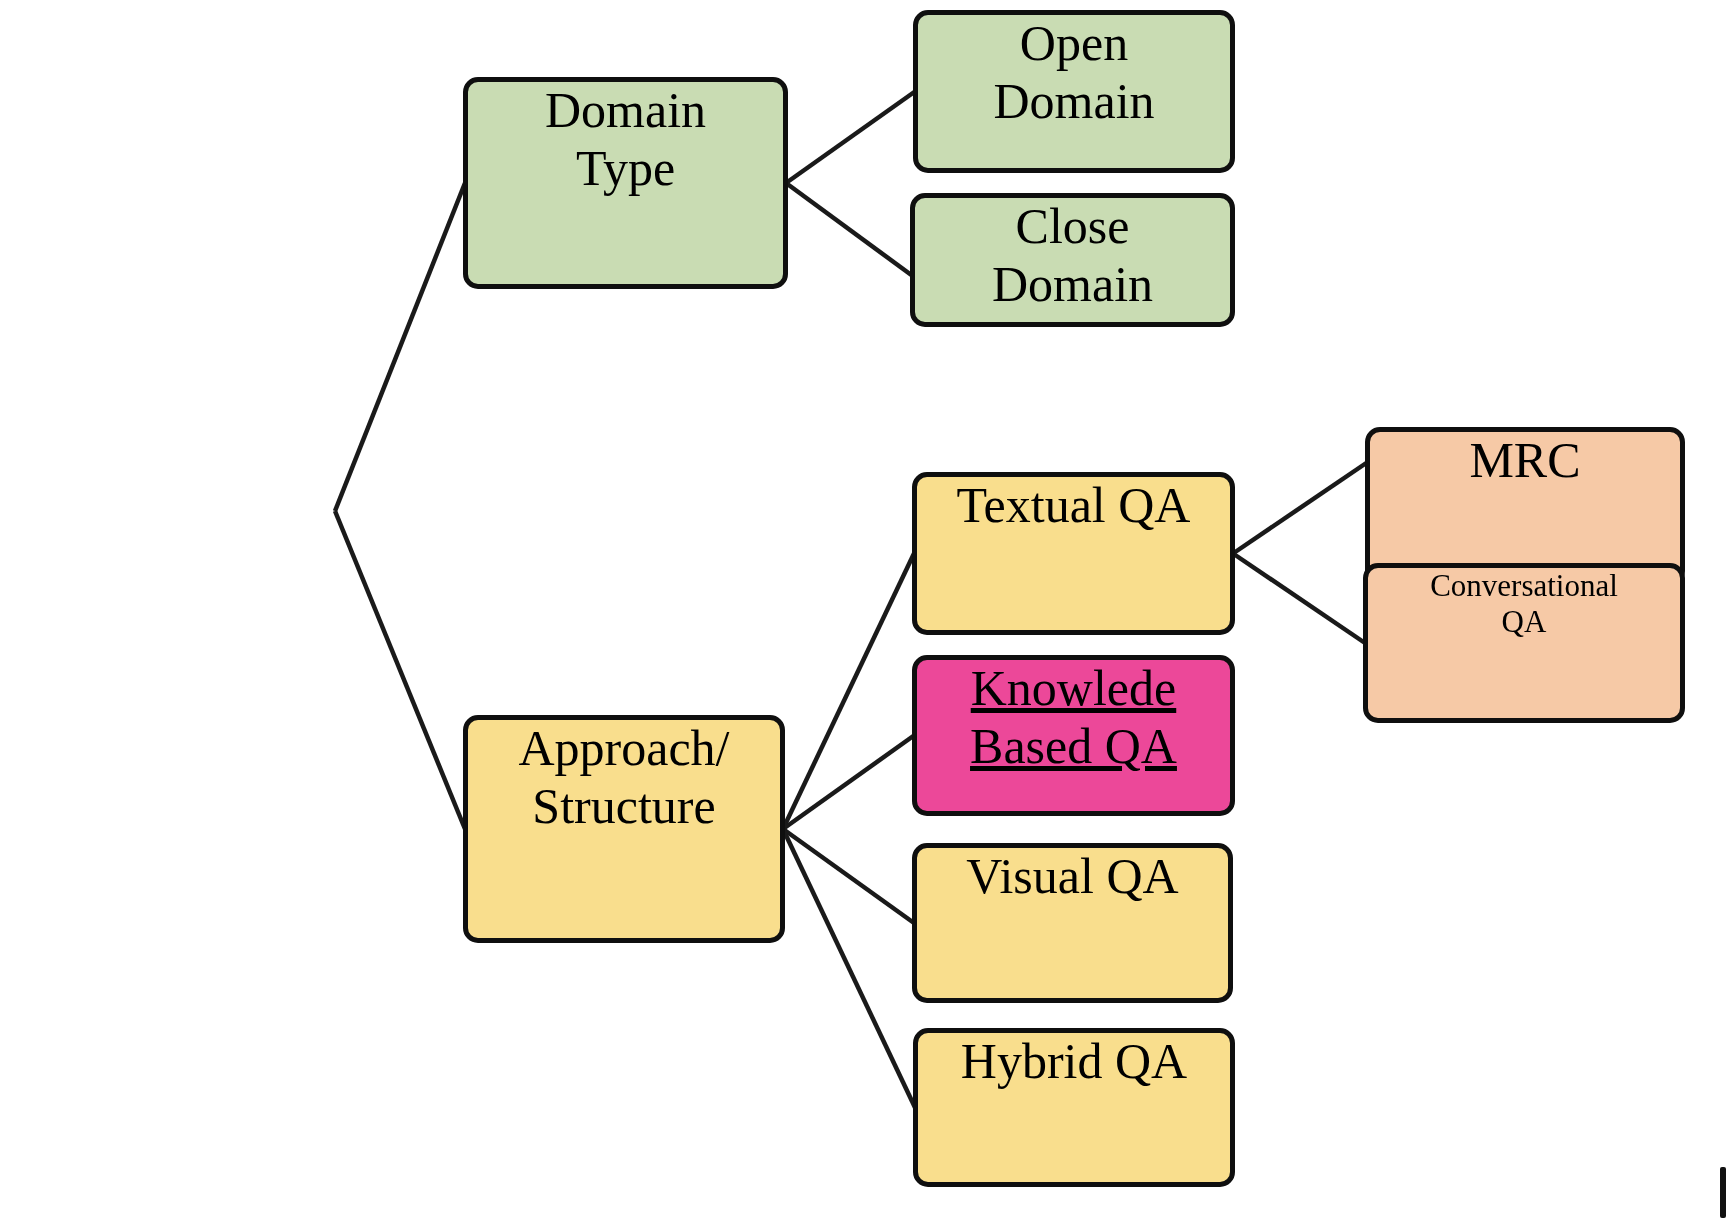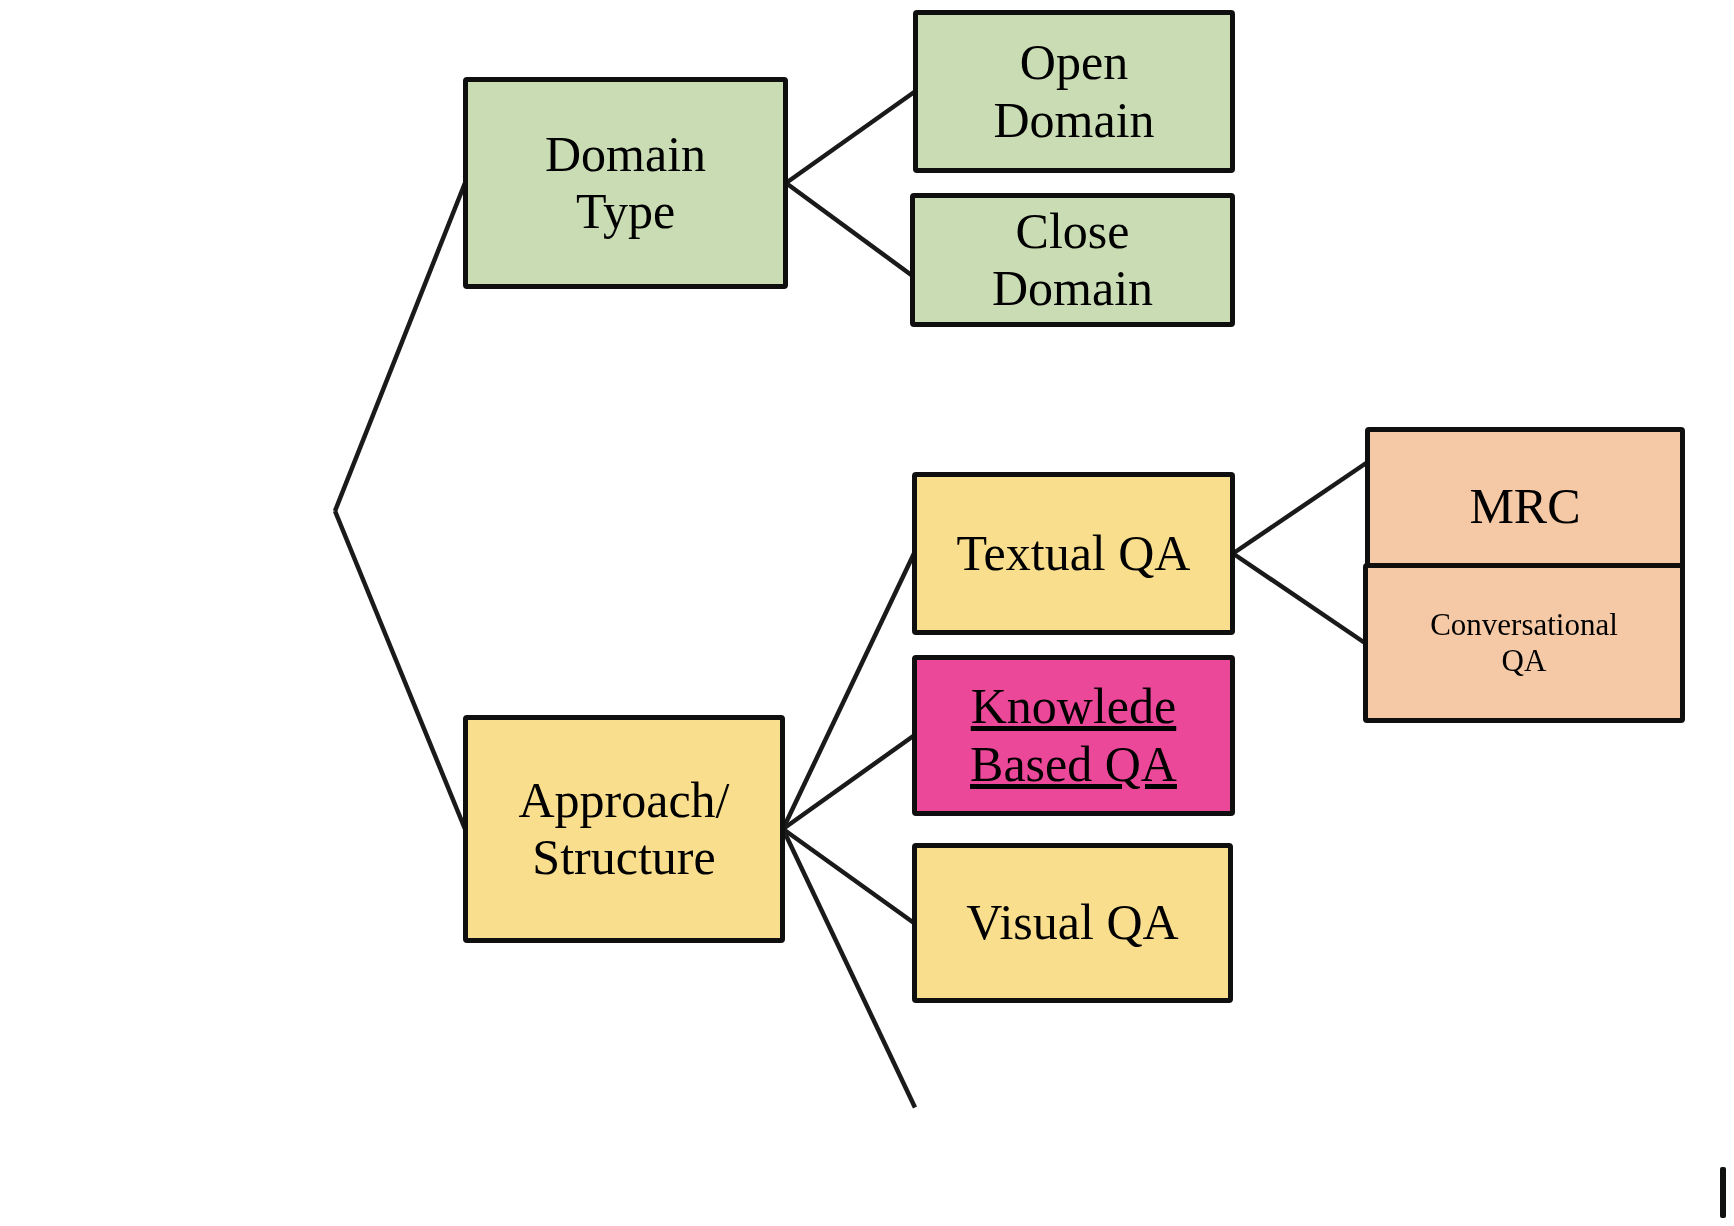--- a/index.html
+++ b/index.html
@@ -19,23 +19,22 @@
     position: absolute;
     left: 0;
     top: 0;
     width: 1734px;
     height: 1226px;
   }
   .node {
     position: absolute;
     box-sizing: border-box;
     border: 5px solid #0f0f0f;
-    border-radius: 4px;
+    border-radius: 15px;
     display: flex;
-    align-items: center;
     justify-content: center;
     text-align: center;
     color: #000000;
     font-size: 50px;
     line-height: 1.15;
     white-space: pre-line;
   }
   .fs-sm { font-size: 31px; }
 
   
@@ -106,20 +105,23 @@
 
   <div class="node" id="n-knowledge-based-qa" style="background: #ec4899; border-color: rgb(15, 15, 15); text-decoration: underline;">
     <span>Knowlede
 Based QA</span>
   </div>
 
   <div class="node" id="n-visual-qa" style="background: rgb(249, 222, 141); border-color: rgb(15, 15, 15);">
     <span>Visual QA</span>
   </div>
 
+  <div class="node" id="n-hybrid-qa" style="background: rgb(249, 222, 141); border-color: rgb(15, 15, 15);">
+    <span>Hybrid QA</span>
+  </div>
 
   <div class="node" id="n-mrc" style="background: rgb(246, 201, 166); border-color: rgb(15, 15, 15); margin-top: 44px;">
     <span>MRC</span>
   </div>
 
   <div class="node fs-sm" id="n-conversational-qa" style="background: rgb(246, 201, 166); border-color: rgb(15, 15, 15);">
     <span>Conversational
 QA</span>
   </div>
 

